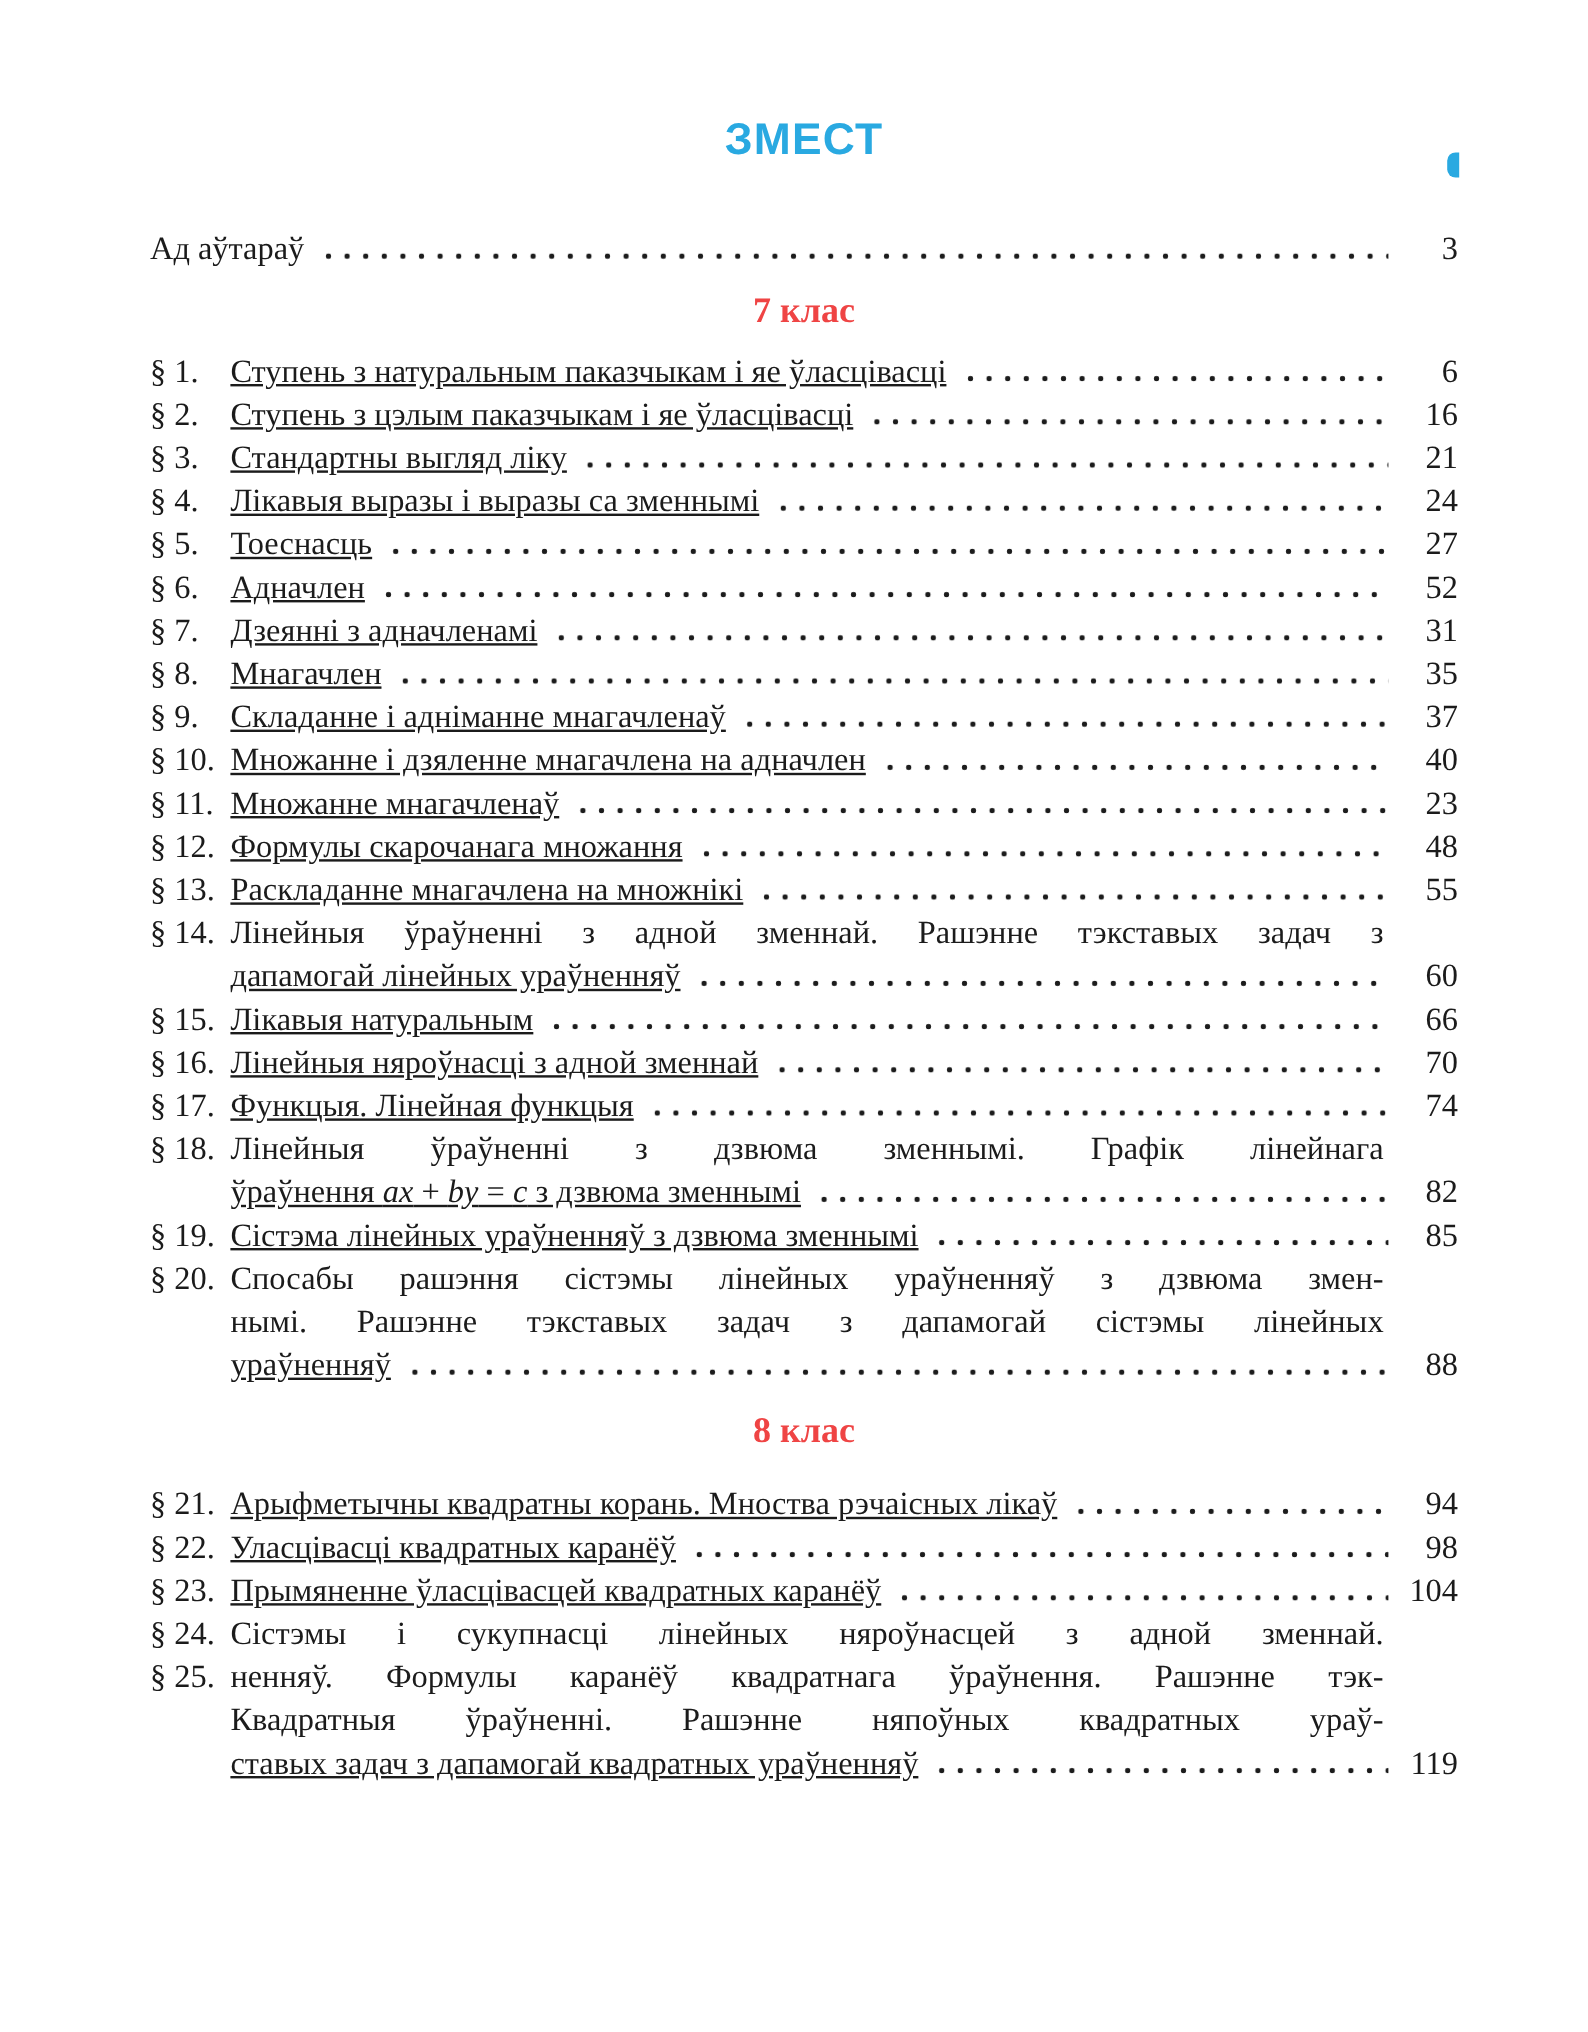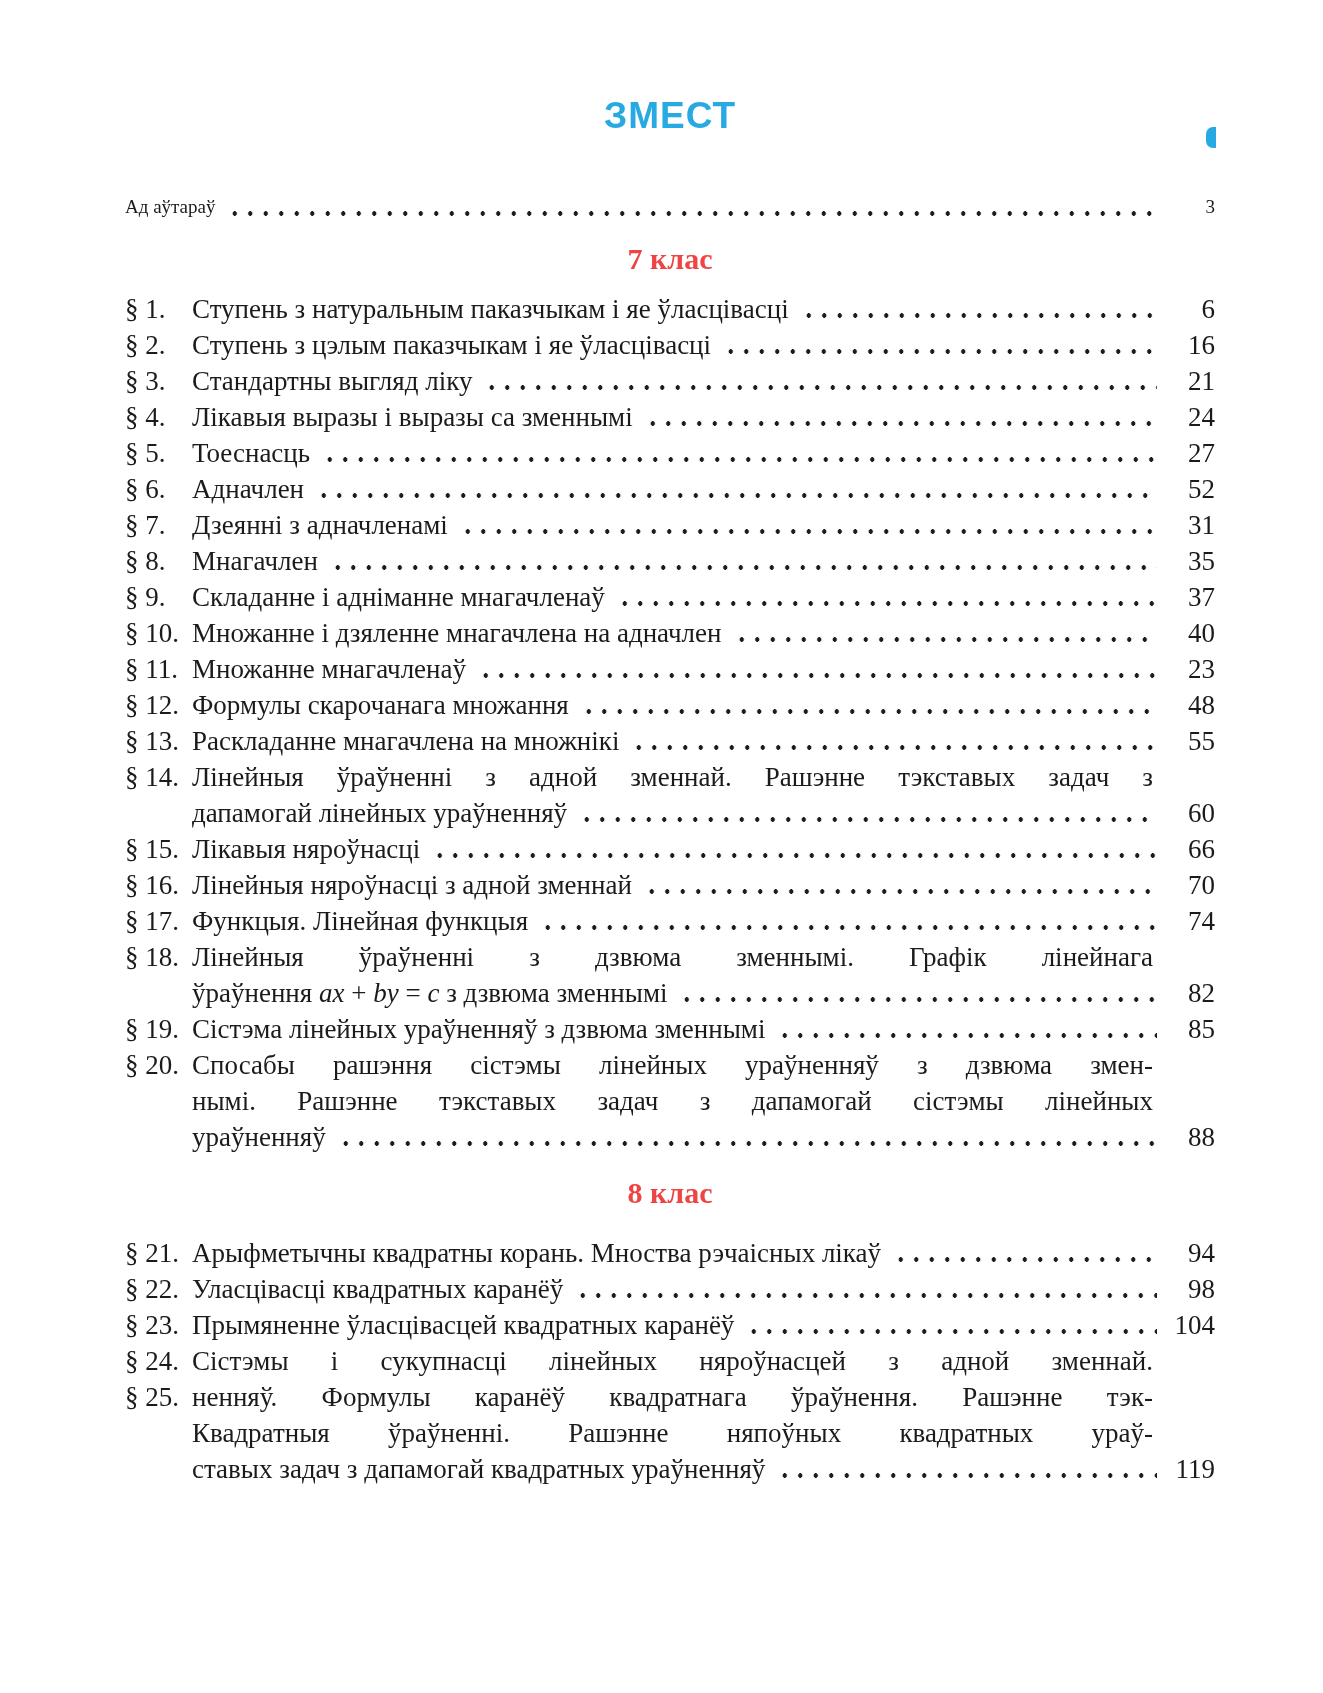--- a/index.html
+++ b/index.html
@@ -30,41 +30,41 @@
     font-weight:bold;
     font-size:30px;
     color:#ef4444;
     line-height:36px;
     margin:0 0 14px 0;
   }
   .section-heading.second { margin-top:20px; margin-bottom:24px; }
   .front-row {
     display:flex;
     align-items:baseline;
-    font-size:19px;
+    font-size:27px;
     line-height:36px;
     margin-bottom:16px;
   }
   .entry {
     display:flex;
     font-size:27px;
     line-height:36px;
   }
   .entry-label {
     width:67px;
     flex-shrink:0;
   }
   .entry-body { flex:1; min-width:0; }
   .tline {
     text-align:justify;
     text-align-last:justify;
     padding-right:62px;
   }
   .lastline { display:flex; align-items:baseline; }
-  .lastline .ltext { white-space:nowrap; }
+  .lastline .ltext { white-space:nowrap;text-decoration:underline; }
   .dots {
     flex:1;
     align-self:flex-end;
     height:9px;
     margin:0 6px 7px 12px;
     background-image:radial-gradient(circle, #1c1c1c 2.1px, rgba(0,0,0,0) 2.5px);
     background-size:15.5px 9px;
     background-repeat:repeat-x;
     background-position:left center;
   }
@@ -236,21 +236,21 @@
               <span class="ltext">дапамогай лінейных ураўненняў</span>
               <span class="dots"></span>
               <span class="pagenum">60</span>
             </div>
           </div>
         </div>
         <div class="entry">
           <div class="entry-label">§ 15.</div>
           <div class="entry-body">
             <div class="lastline">
-              <span class="ltext">Лікавыя няроўнасці</span>
+              <span class="ltext">Лікавыя натуральным</span>
               <span class="dots"></span>
               <span class="pagenum">66</span>
             </div>
           </div>
         </div>
         <div class="entry">
           <div class="entry-label">§ 16.</div>
           <div class="entry-body">
             <div class="lastline">
               <span class="ltext">Лінейныя няроўнасці з адной зменнай</span>

